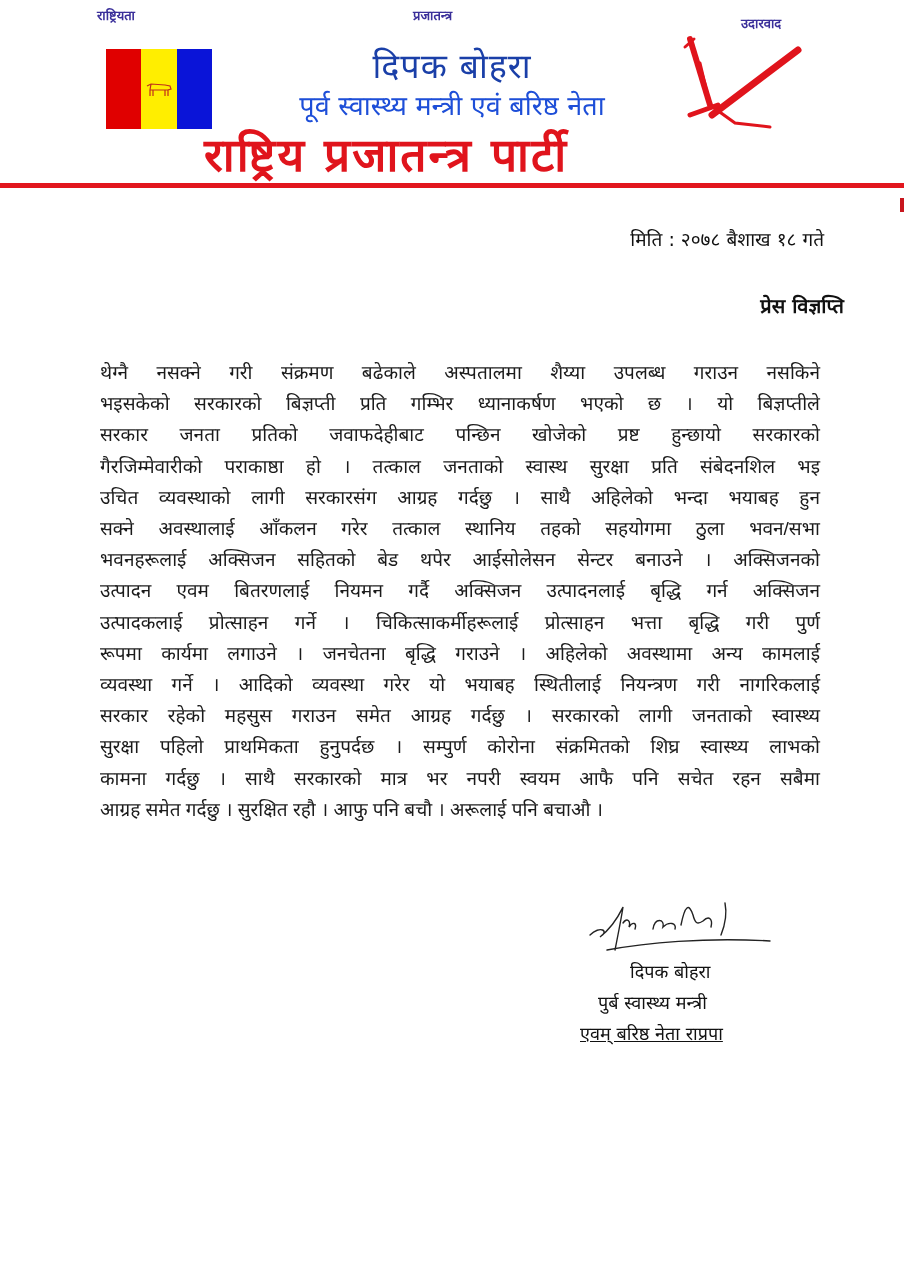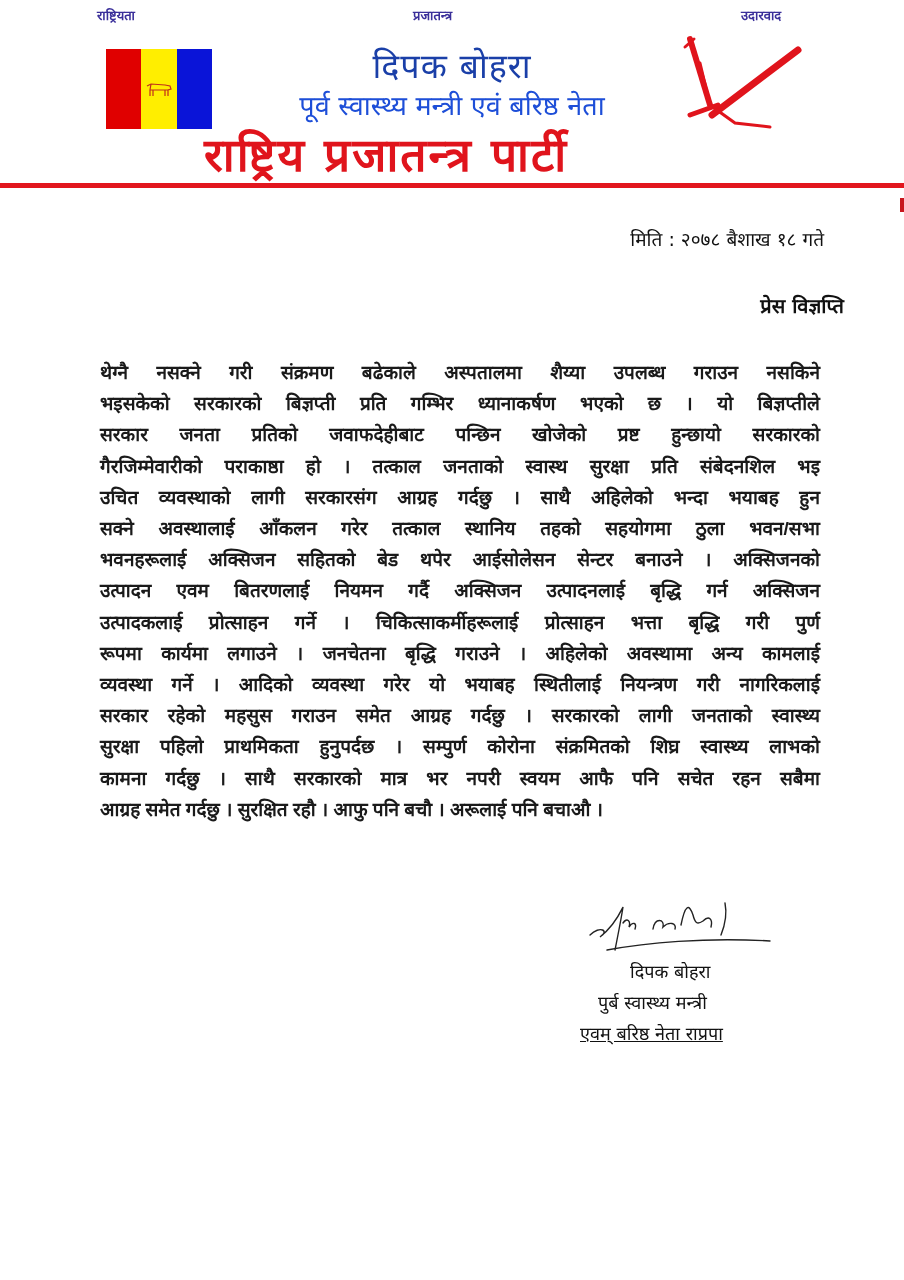--- a/index.html
+++ b/index.html
@@ -12,33 +12,33 @@
   .flag .b { background:#0a14d8; }
   .cow { width:28px; height:16px; }
   .name { position:absolute; left:0; width:904px; text-align:center; top:42px; font-size:34px; color:#1a3fa8; letter-spacing:1px; }
   .subtitle { position:absolute; left:0; width:904px; text-align:center; top:86px; font-size:27px; color:#1d4ed8; }
   .party { position:absolute; left:0; width:772px; text-align:center; top:122px; font-size:46px; font-weight:bold; color:#e0141c; letter-spacing:2px; }
   .plough { position:absolute; left:680px; top:35px; width:125px; height:95px; }
   .rule { position:absolute; left:0; top:183px; width:904px; height:5px; background:#e2161e; }
   .edge-mark { position:absolute; right:0; top:198px; width:4px; height:14px; background:#c8161e; }
   .date { position:absolute; right:80px; top:226px; font-size:19px; }
   .heading { position:absolute; left:0; width:844px; text-align:right; top:292px; font-size:20px; font-weight:bold; }
-  .body { position:absolute; left:100px; top:357px; width:720px; font-family:"Liberation Sans", sans-serif; font-size:19px; line-height:31.2px; text-align:justify; text-align-last:left; font-weight:bold; color:#1a1a1a; }
+  .body { position:absolute; left:100px; top:357px; width:720px; font-family:"Liberation Sans", sans-serif; font-size:19px; line-height:31.2px; text-align:justify; text-align-last:left; font-weight:normal; color:#1a1a1a; }
   .body .ln { display:block; text-align:justify; text-align-last:justify; }
   .body .ln.last { text-align-last:left; }
   .sig { position:absolute; left:585px; top:895px; width:190px; height:60px; }
   .sign-block { position:absolute; left:580px; top:956px; width:220px; font-size:18px; line-height:31px; }
   .sign-block div { white-space:nowrap; }
 </style>
 </head>
 <body>
 
 <div class="motto" style="left:97px;">राष्ट्रियता</div>
 <div class="motto" style="left:413px;">प्रजातन्त्र</div>
-<div class="motto" style="left:741px;">उदारवाद</div>
+<div class="motto" style="left:741px;margin-top:8px;">उदारवाद</div>
 
 <div class="flag">
   <div class="s r"></div>
   <div class="s y">
     <svg class="cow" viewBox="0 0 28 16">
       <path d="M2 5 L6 3 L20 4 L25 5 L26 8 L23 9 L23 15 M20 9 L20 15 M8 9 L8 15 M5 9 L5 15 M6 3 L5 9 L23 9" fill="none" stroke="#c0301a" stroke-width="1.2"></path>
     </svg>
   </div>
   <div class="s b"></div>
 </div>

